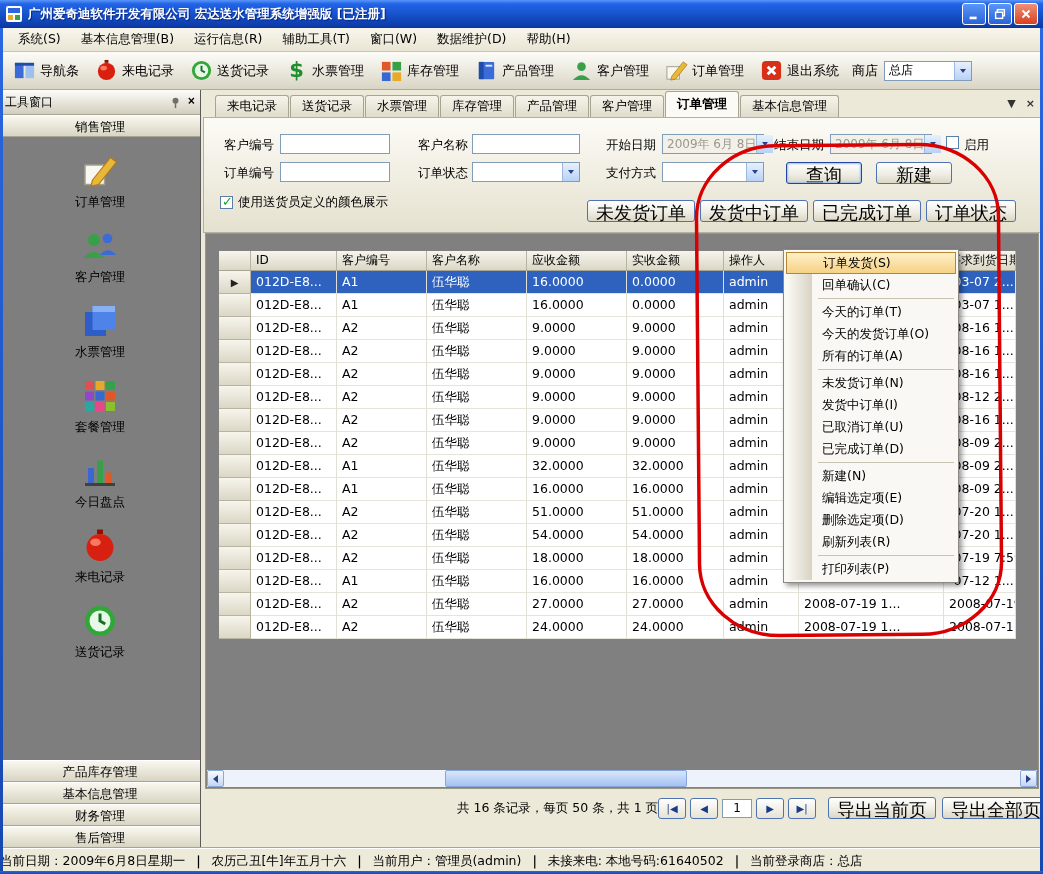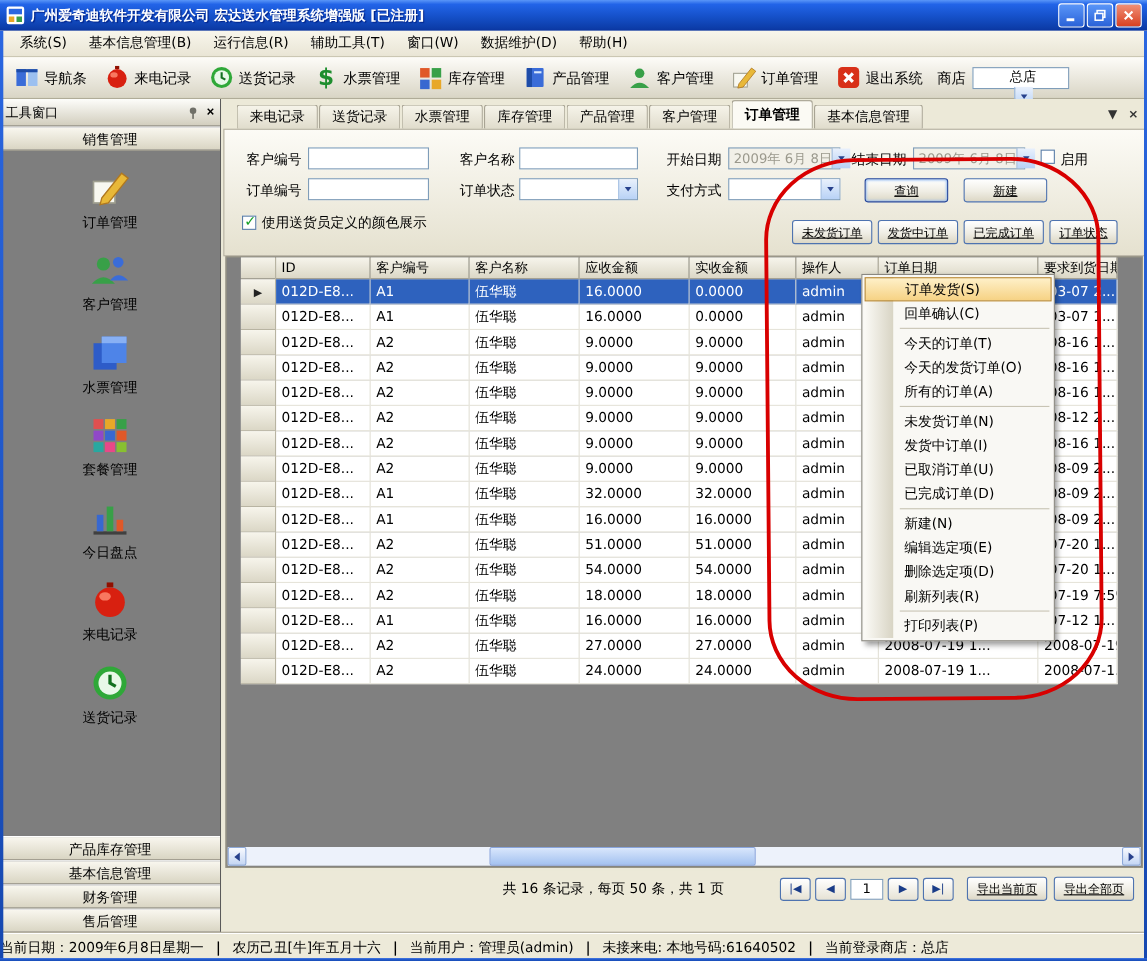--- a/index.html
+++ b/index.html
@@ -25,21 +25,21 @@
 
 
 .menubar{position:absolute;top:28px;left:0;width:100%;height:24px;background:linear-gradient(#F8F6EC,#E9E5D5);border-bottom:1px solid #C8C4B0;display:flex;align-items:center;padding-left:8px;}
 .menu-item{padding:3px 10px;font-size:12.5px;}
 
 
 .toolbar{position:absolute;top:52px;left:0;width:100%;height:38px;background:linear-gradient(#FDFCF8,#D9D5C5);border-bottom:1px solid #B0AC98;display:flex;align-items:center;padding-left:6px;gap:2px;}
 .tbtn{display:flex;align-items:center;gap:4px;padding:3px 7px;border-radius:3px;font-size:13px;white-space:nowrap;}
 .ic{width:23px;height:23px;flex:none;}
 .store{display:flex;align-items:center;gap:6px;margin-left:4px;font-size:13px;}
-.combo{width:88px;height:20px;border:1px solid #7F9DB9;background:#fff;display:flex;align-items:center;justify-content:space-between;padding-left:4px;font-size:12px;flex-direction:column;}
+.combo{width:88px;height:20px;border:1px solid #7F9DB9;background:#fff;display:flex;align-items:center;justify-content:space-between;padding-left:4px;font-size:12px;}
 .cbtn{width:17px;height:18px;background:linear-gradient(#E8F0FC,#B8D2F6);border-left:1px solid #9AB8E0;display:flex;align-items:center;justify-content:center;flex:none;}
 .arrow{width:0;height:0;border-left:3.5px solid transparent;border-right:3.5px solid transparent;border-top:4.5px solid #27418C;}
 
 
 .sidebar{position:absolute;left:0;top:90px;width:201px;height:758px;background:#7E7E7E;border-right:1px solid #5A5A5A;}
 .sb-header{height:20px;background:linear-gradient(#FDFDFA,#D2CEBE);border-bottom:1px solid #A8A494;display:flex;align-items:center;padding:12px 5px;gap:6px;font-family:Liberation Mono, monospace;}
 .sb-title{flex:1;font-size:12px;}
 .sb-section,.sb-bar{height:22px;line-height:21px;text-align:center;background:linear-gradient(#F9F7EF,#D9D5C3);border-top:1px solid #FFFFFF;border-bottom:1px solid #A8A494;font-size:12.5px;}
 .sb-body{position:absolute;top:42px;bottom:88px;left:0;right:0;display:flex;flex-direction:column;align-items:center;padding-top:12px;overflow:hidden;}
 .sb-item{width:100%;height:75px;display:flex;flex-direction:column;align-items:center;justify-content:center;gap:5px;font-size:12.5px;color:#000;}
@@ -55,29 +55,29 @@
 .tabstrip-icons{position:absolute;right:8px;top:7px;display:flex;gap:10px;font-size:11px;color:#333;}
 
 
 .filterpanel{position:absolute;top:27px;left:2px;right:2px;height:116px;background:linear-gradient(#FCFBF6,#E5E1CF);border:1px solid #B4B0A0;}
 .flabel{position:absolute;font-size:12.5px;white-space:nowrap;}
 .finput{position:absolute;height:20px;border:1px solid #7F9DB9;background:#fff;font-size:12px;padding:0 3px;font-family:inherit;}
 .fcombo{position:absolute;height:20px;border:1px solid #7F9DB9;background:#fff;display:flex;align-items:center;justify-content:space-between;padding-left:4px;font-size:12px;white-space:nowrap;}
 .fcombo.disabled{background:#F2F0E8;color:#9A988C;}
 .checkbox{width:13px;height:13px;border:1px solid #5A7EA8;background:#fff;display:inline-block;position:relative;flex:none;}
 .checkbox.checked::after{content:"✓";position:absolute;left:1px;top:-3px;color:#18A028;font-size:13px;font-weight:bold;}
-.xpbtn{height:22px;padding:0 8px;border:1px solid #4E73B0;border-radius:3px;background:linear-gradient(#FFFFFF,#EFEDE4 55%,#DCD7C5);font-size:11px;font-family:inherit;white-space:nowrap;text-decoration:underline;}
+.xpbtn{height:22px;padding:0 8px;border:1px solid #4E73B0;border-radius:3px;background:linear-gradient(#FFFFFF,#EFEDE4 55%,#DCD7C5);font-size:18px;font-family:inherit;white-space:nowrap;}
 .xpbtn.default{border-color:#23459C;box-shadow:inset 0 0 2px 1px #9CC0F0;}
 .fbtn{position:absolute;}
 .colorchk{position:absolute;top:76px;left:16px;display:flex;align-items:center;gap:5px;font-size:12.5px;}
 .statusbtns{position:absolute;top:82px;right:24px;display:flex;gap:5px;}
 
 
 .workspace{position:absolute;top:143px;left:4px;right:4px;height:556px;background:#808080;border:1px solid #9A9684;}
-.grid{position:absolute;left:13px;top:0;width:797px;background:#808080;}
+.grid{position:absolute;left:13px;top:17px;width:797px;background:#808080;}
 .grid-head,.grid-row{display:grid;grid-template-columns:32px 86px 90px 100px 100px 97px 75px 145px 72px;}
 .hcell{height:20px;line-height:19px;background:linear-gradient(#F7F5EC,#DBD7C6);border-right:1px solid #B8B4A2;border-bottom:1px solid #A8A494;padding:0 5px;font-size:12px;white-space:nowrap;overflow:hidden;}
 .grid-row{background:#fff;}
 .cell{height:23px;line-height:22px;padding:0 5px;border-right:1px solid #E2E0D6;border-bottom:1px solid #E6E4DA;font-size:12.5px;white-space:nowrap;overflow:hidden;}
 .cell.sel{background:linear-gradient(#F7F5EC,#DBD7C6);border-right:1px solid #B8B4A2;border-bottom:1px solid #B8B4A2;padding:0;text-align:center;}
 .grid-row.selected .cell:not(.sel){background:#2E62BE;color:#fff;}
 .grid-row.selected .cell.sel::after{content:"▶";font-size:10px;color:#222;}
 
 
 .hscroll{position:absolute;left:1px;right:1px;bottom:1px;height:17px;background:#EDF2FB;}

